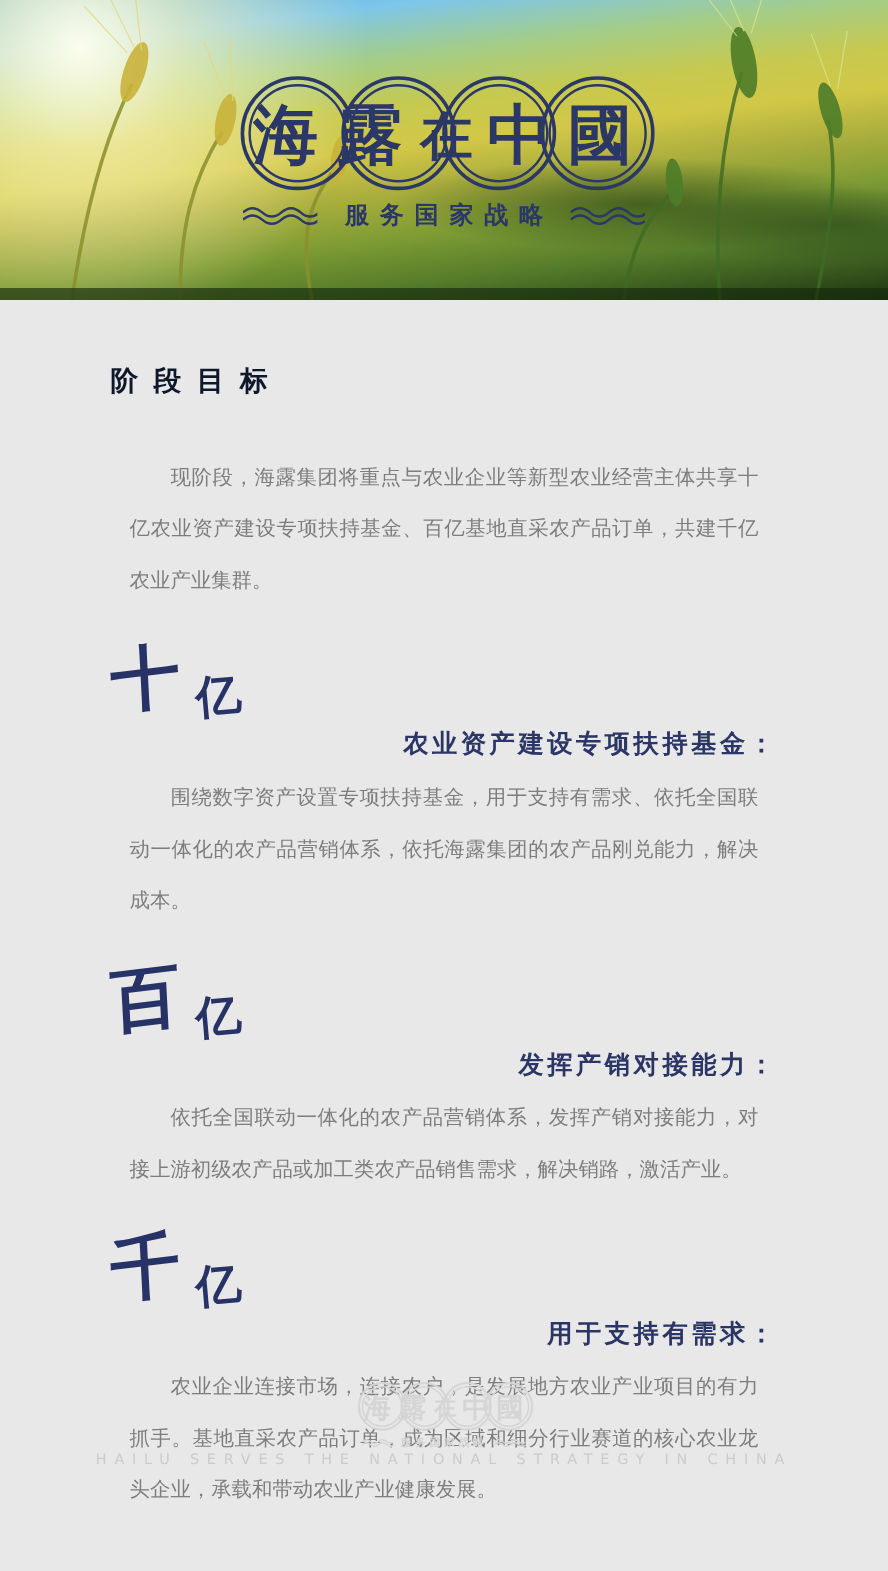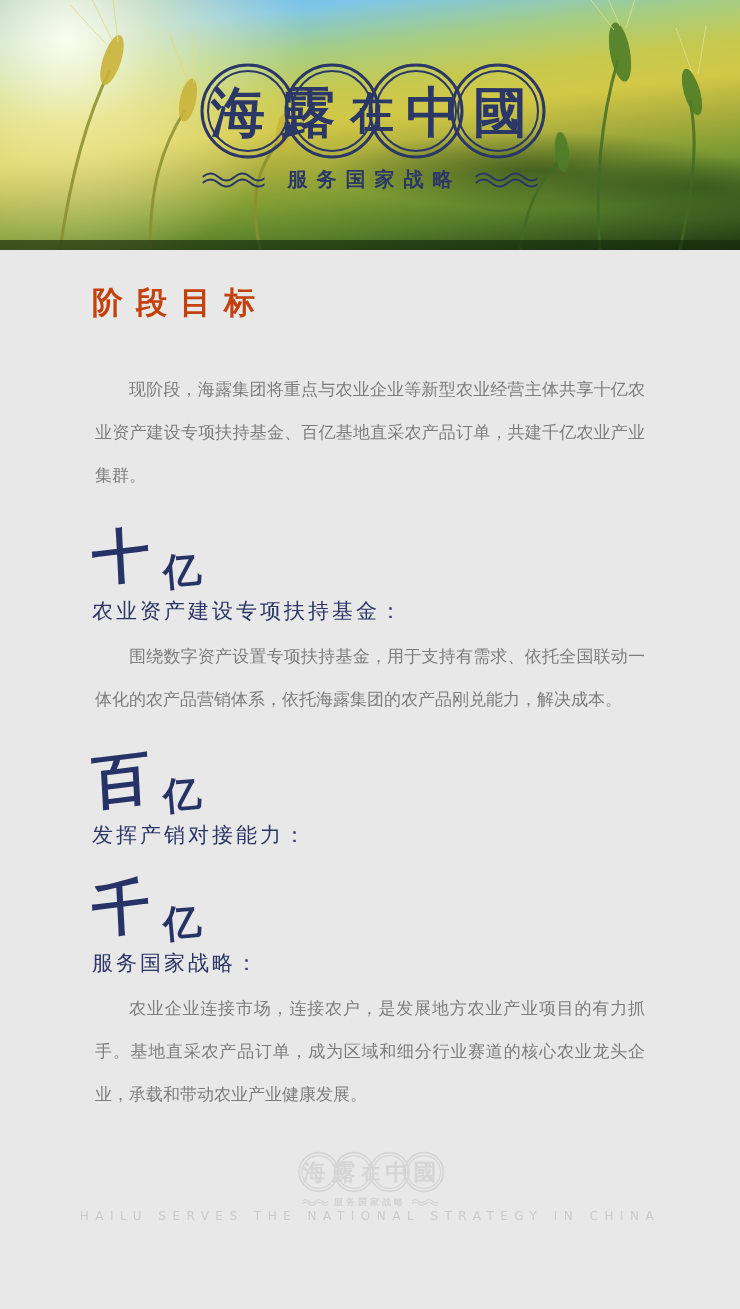--- a/index.html
+++ b/index.html
@@ -34,43 +34,43 @@
   }
   .tagline{
     color:#2b3767;font-family:"DejaVu Serif",serif;font-weight:bold;
     font-size:20px;letter-spacing:9px;text-indent:9px;
   }
   .wave{width:62px;height:16px;color:#2b3767;}
 
   
   .content{padding:0 92px;}
   .page-title{
-    margin:32px 0 0;color:#c2410c;
+    margin:52px 0 0;color:#0f172a;
     font-family:"DejaVu Serif",serif;font-weight:600;
-    font-size:31px;letter-spacing:13px;
+    font-size:23px;letter-spacing:13px;
   }
   .para{
-    margin:3px;color:#7d7d7d;font-size:17px;line-height:43px;
+    margin:16px;color:#7d7d7d;font-size:17px;line-height:43px;
     text-align:justify;text-indent:2em;
   }
   .intro{margin-top:44px;}
   .sec{margin-top:30px;}
   .sec-number{color:#273266;line-height:1;height:64px;}
   .num-big{
     display:inline-block;font-family:"DejaVu Serif",serif;font-weight:bold;
     font-size:58px;transform:rotate(-7deg) skewX(-4deg);
   }
   .num-small{
     display:inline-block;font-family:"DejaVu Serif",serif;font-weight:bold;
     font-size:38px;margin-left:8px;transform:translateY(8px) rotate(-5deg);
   }
   .sec-subtitle{
     margin-top:6px;color:#2b3566;
-    font-family:"DejaVu Serif",serif;font-weight:normal;
-    font-size:21px;letter-spacing:3px;
+    font-family:"DejaVu Serif",serif;font-weight:bold;
+    font-size:21px;letter-spacing:3px;text-align:right;
   }
   .sec-body{margin-top:10px;}
 
   
   .footer{position:absolute;left:0;right:0;top:1150px;text-align:center;}
   .footer-logo{width:152px;height:44px;color:#d5d5d5;margin:0 auto;}
   .footer-logo svg{width:100%;height:100%;display:block;}
   .footer-tagline-row{
     display:flex;justify-content:center;align-items:center;gap:6px;margin-top:2px;
   }
@@ -183,28 +183,29 @@
       <div class="sec-subtitle">农业资产建设专项扶持基金：</div>
       <p class="para sec-body">围绕数字资产设置专项扶持基金，用于支持有需求、依托全国联动一体化的农产品营销体系，依托海露集团的农产品刚兑能力，解决成本。</p>
     </div>
 
     <div class="sec">
       <div class="sec-number">
         <span class="num-big">百</span>
         <span class="num-small">亿</span>
       </div>
       <div class="sec-subtitle">发挥产销对接能力：</div>
+      <p class="para sec-body">依托全国联动一体化的农产品营销体系，发挥产销对接能力，对接上游初级农产品或加工类农产品销售需求，解决销路，激活产业。</p>
     </div>
 
     <div class="sec">
       <div class="sec-number">
         <span class="num-big">千</span>
         <span class="num-small">亿</span>
       </div>
-      <div class="sec-subtitle">服务国家战略：</div>
+      <div class="sec-subtitle">用于支持有需求：</div>
       <p class="para sec-body">农业企业连接市场，连接农户，是发展地方农业产业项目的有力抓手。基地直采农产品订单，成为区域和细分行业赛道的核心农业龙头企业，承载和带动农业产业健康发展。</p>
     </div>
   </div>
 
   <div class="footer">
     <div class="footer-logo">
       <svg viewBox="0 0 360 102" aria-hidden="true">
         <g stroke="currentColor" fill="none">
           <circle cx="58" cy="51" r="46" stroke-width="4"></circle>
           <circle cx="58" cy="51" r="39" stroke-width="3"></circle>

